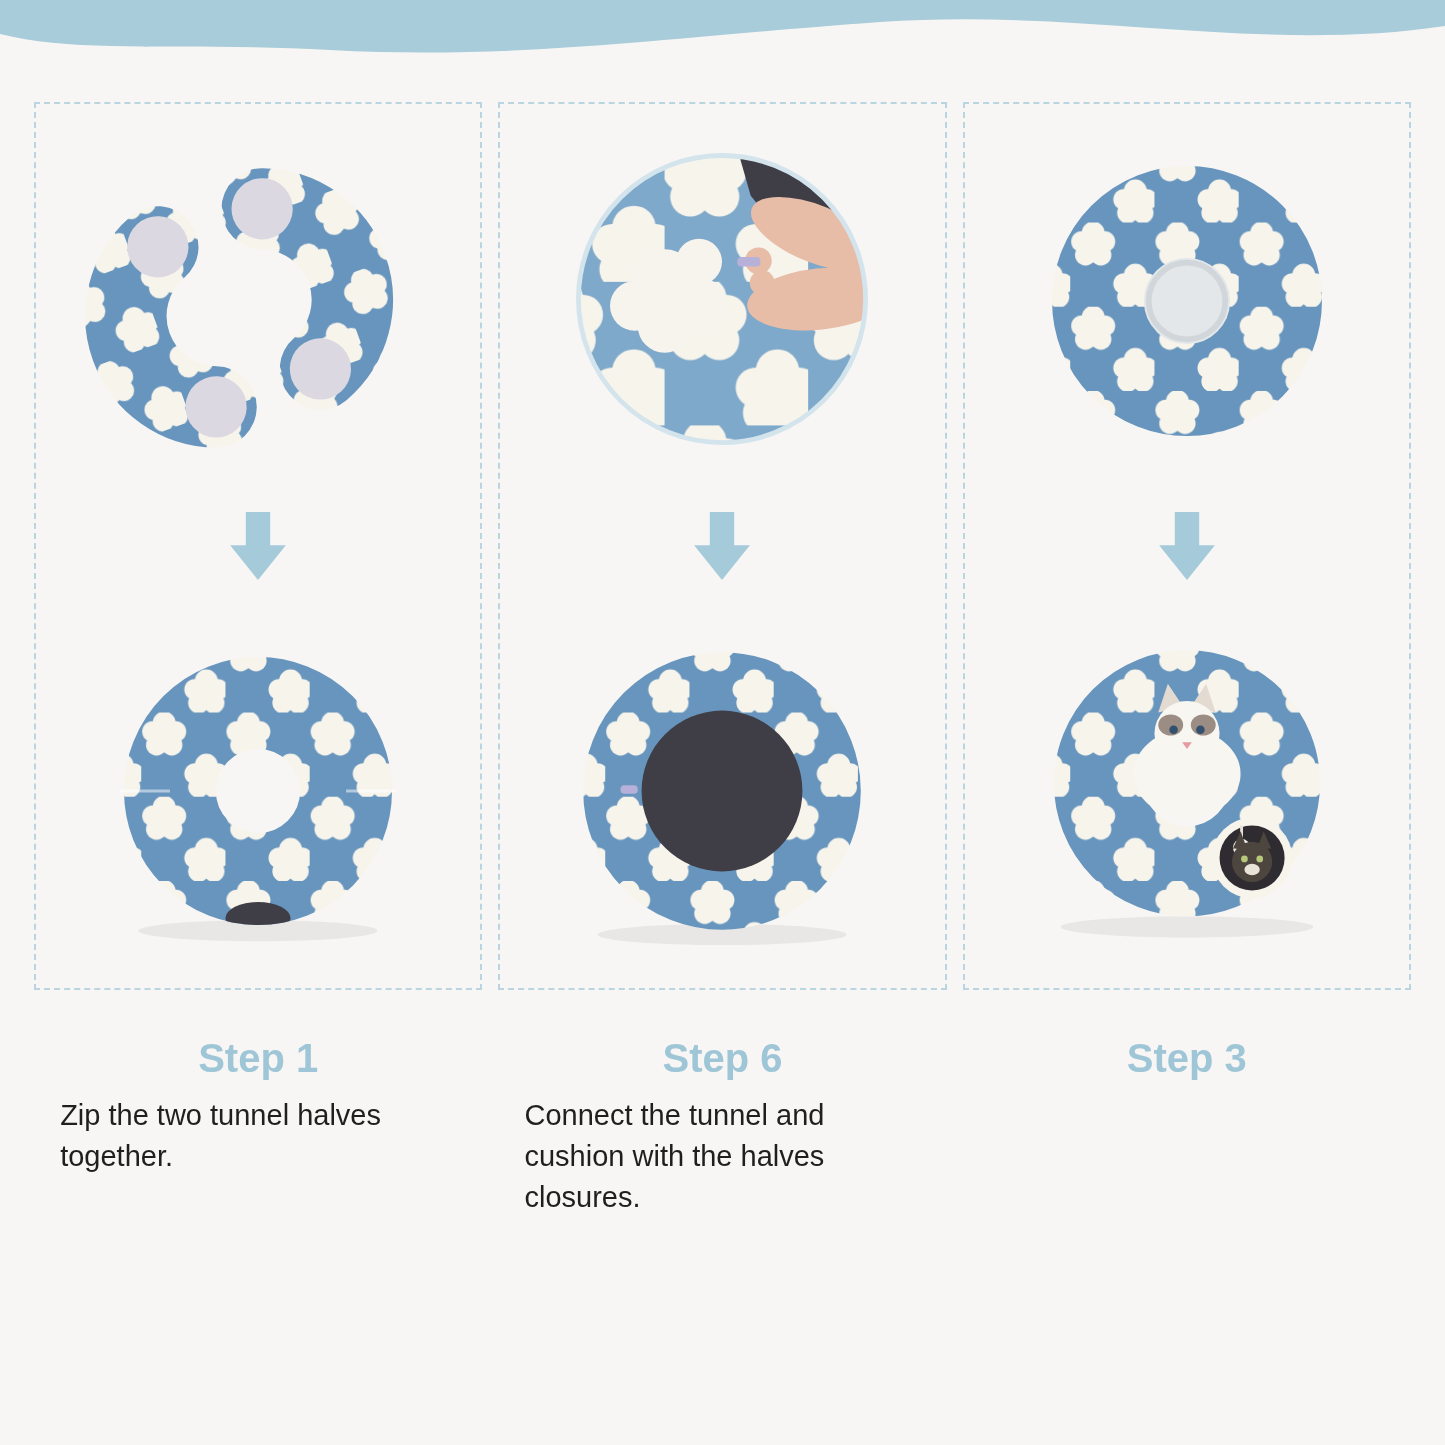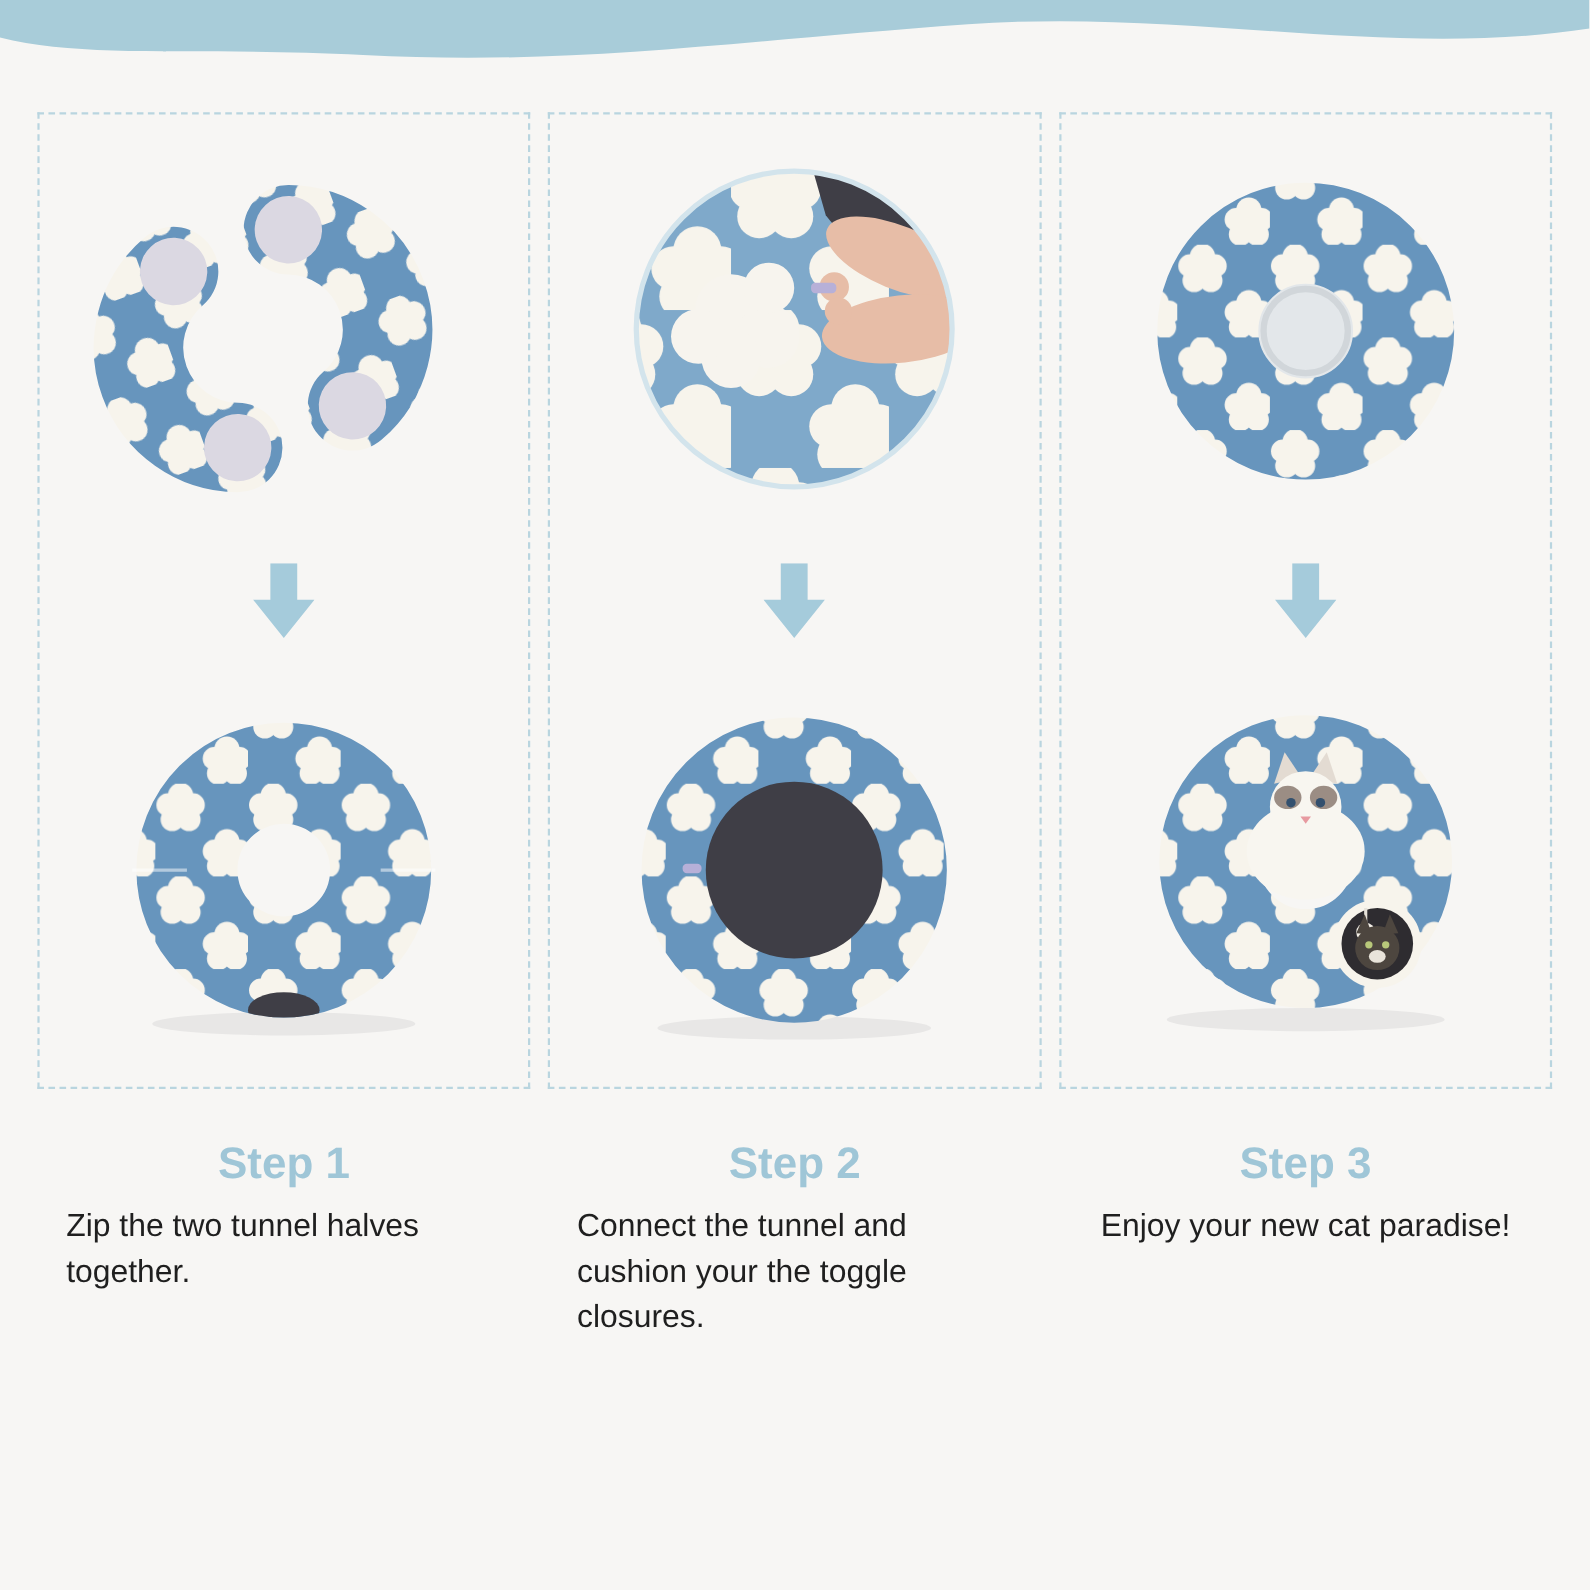--- a/index.html
+++ b/index.html
@@ -176,22 +176,22 @@
           <polygon points="18,0 46,0 46,38 64,38 32,78 0,38 18,38"></polygon>
         </svg>
 
         <svg class="art" viewBox="0 0 420 340">
           <ellipse class="shadow" cx="210" cy="320" rx="130" ry="11"></ellipse>
           <circle class="ring2" stroke="url(#clouds)" cx="210" cy="170" r="96"></circle>
           <circle class="dark" cx="210" cy="170" r="84"></circle>
           <rect class="toggle" x="104" y="164" width="18" height="9" rx="4"></rect>
         </svg>
       </div>
-      <h2 class="step-label">Step 2</h2>
-      <p class="step-desc">Connect the tunnel and cushion your the toggle closures.</p>
+      <h2 class="step-label">Step 6</h2>
+      <p class="step-desc">Connect the tunnel and cushion with the halves closures.</p>
     </section>
 
     <section class="col">
       <div class="panel">
         <svg class="art" viewBox="0 0 420 340">
           <circle class="hole" cx="210" cy="170" r="48"></circle>
           <circle class="hole-ring" cx="210" cy="170" r="40"></circle>
           <circle class="ring" stroke="url(#clouds)" cx="210" cy="170" r="93"></circle>
         </svg>
 
@@ -223,17 +223,16 @@
               <polygon class="cat2-ear" points="298,230 290,212 283,231"></polygon>
               <circle class="cat2-head" cx="278" cy="244" r="21"></circle>
               <circle class="cat2-eye" cx="270" cy="241" r="3.5"></circle>
               <circle class="cat2-eye" cx="286" cy="241" r="3.5"></circle>
               <ellipse class="cat2-muzzle" cx="278" cy="252" rx="8" ry="6"></ellipse>
             </g>
           </g>
         </svg>
       </div>
       <h2 class="step-label">Step 3</h2>
-      <p class="step-desc">Enjoy your new cat paradise!</p>
     </section>
 
   </main>
 </div>
 
 </body></html>

